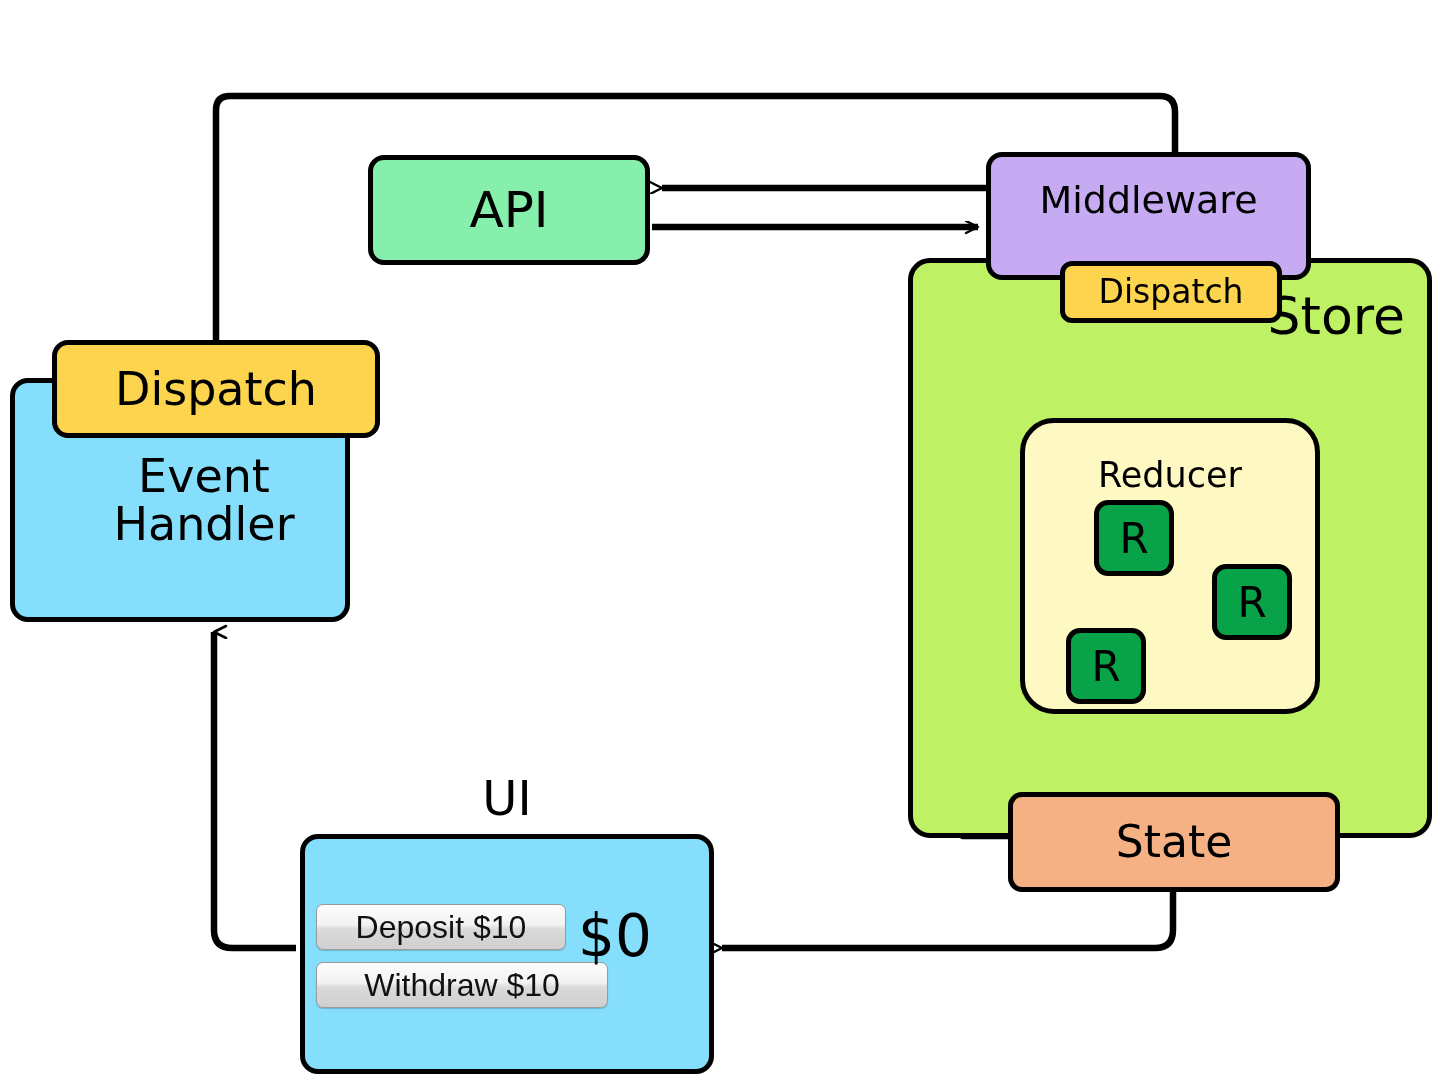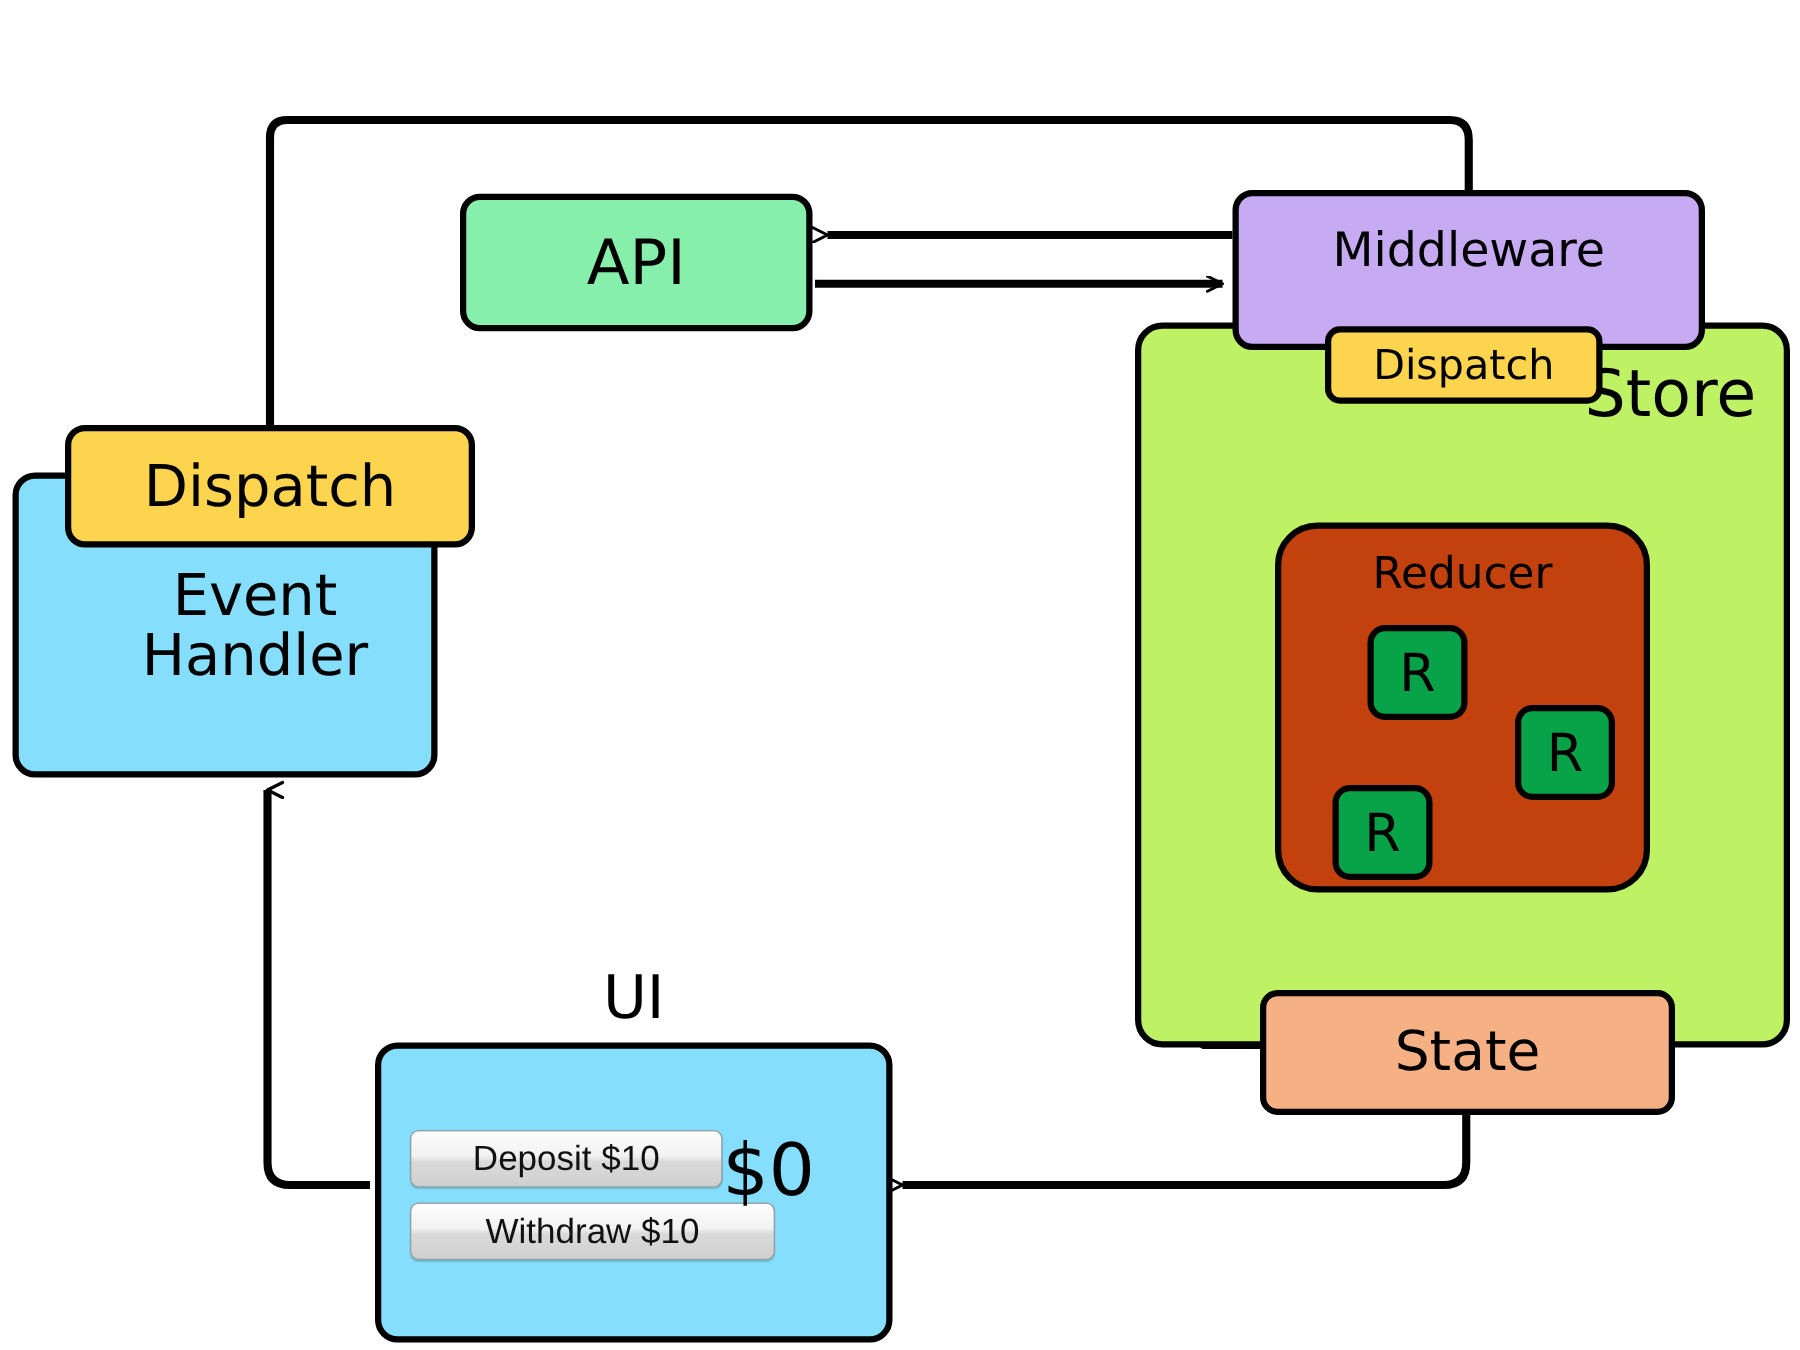--- a/index.html
+++ b/index.html
@@ -32,43 +32,43 @@
     width:1440px; height:1080px;
     pointer-events:none;
   }
   
   #api{
     left:368px; top:155px; width:282px; height:110px;
     background:#86efac; border-radius:16px;
     font-size:50px; z-index:7;
   }
   #middleware{
-    left:986px; top:152px; width:378px; height:128px;
+    left:986px; top:152px; width:325px; height:128px;
     background:#c6abf2; border-radius:16px;
     font-size:38px; align-items:flex-start; padding-top:24px;
     z-index:6;
   }
   #store{
     left:908px; top:258px; width:524px; height:580px;
     background:#bef264; border-radius:22px; z-index:2;
     display:block;
   }
   #store-label{
     position:absolute; right:22px; top:26px;
     font-size:52px; color:#000; z-index:4;
   }
   #store-dispatch{
     left:1060px; top:261px; width:222px; height:62px;
     background:#fdd44e; border-radius:12px;
     font-size:33px; z-index:8;
   }
   #reducer{
     left:1020px; top:418px; width:300px; height:296px;
-    background:#c2410c; border-radius:34px;
-    font-size:35px; align-items:flex-start; padding-top:18px;
+    background:#fef9c3; border-radius:34px;
+    font-size:35px; align-items:flex-start; padding-top:34px;
     z-index:5;
     text-align:center;
   }
   .rbox{
     position:absolute; box-sizing:border-box;
     border:5px solid #000; background:#08a348;
     border-radius:14px; display:flex;
     align-items:center; justify-content:center;
     font-size:42px; color:#000; z-index:6;
   }
@@ -99,24 +99,23 @@
     position:absolute; left:300px; top:770px; width:414px;
     text-align:center; font-size:48px; color:#000; z-index:6;
   }
   .ui-btn{
     position:absolute;
     box-sizing:border-box;
     border:1px solid #9a9a9a;
     border-radius:7px;
     background:linear-gradient(#fdfdfd 0%,#f2f2f2 45%,#dadada 55%,#cfcfcf 100%);
     display:flex; align-items:center; justify-content:center;
-    font-size:28px; color:#111;
+    font-size:32px; color:#111;
     box-shadow:0 1px 1px rgba(0,0,0,.18);
     z-index:7;
-    margin-left:12px;
   }
   #btn-deposit{ left:316px; top:904px; width:250px; height:46px; }
   #btn-withdraw{ left:316px; top:962px; width:292px; height:46px; }
   #ui-balance{
     position:absolute; left:578px; top:902px; width:120px;
     font-size:58px; color:#000; text-align:left; z-index:7;
   }
 </style>
 </head>
 <body>

